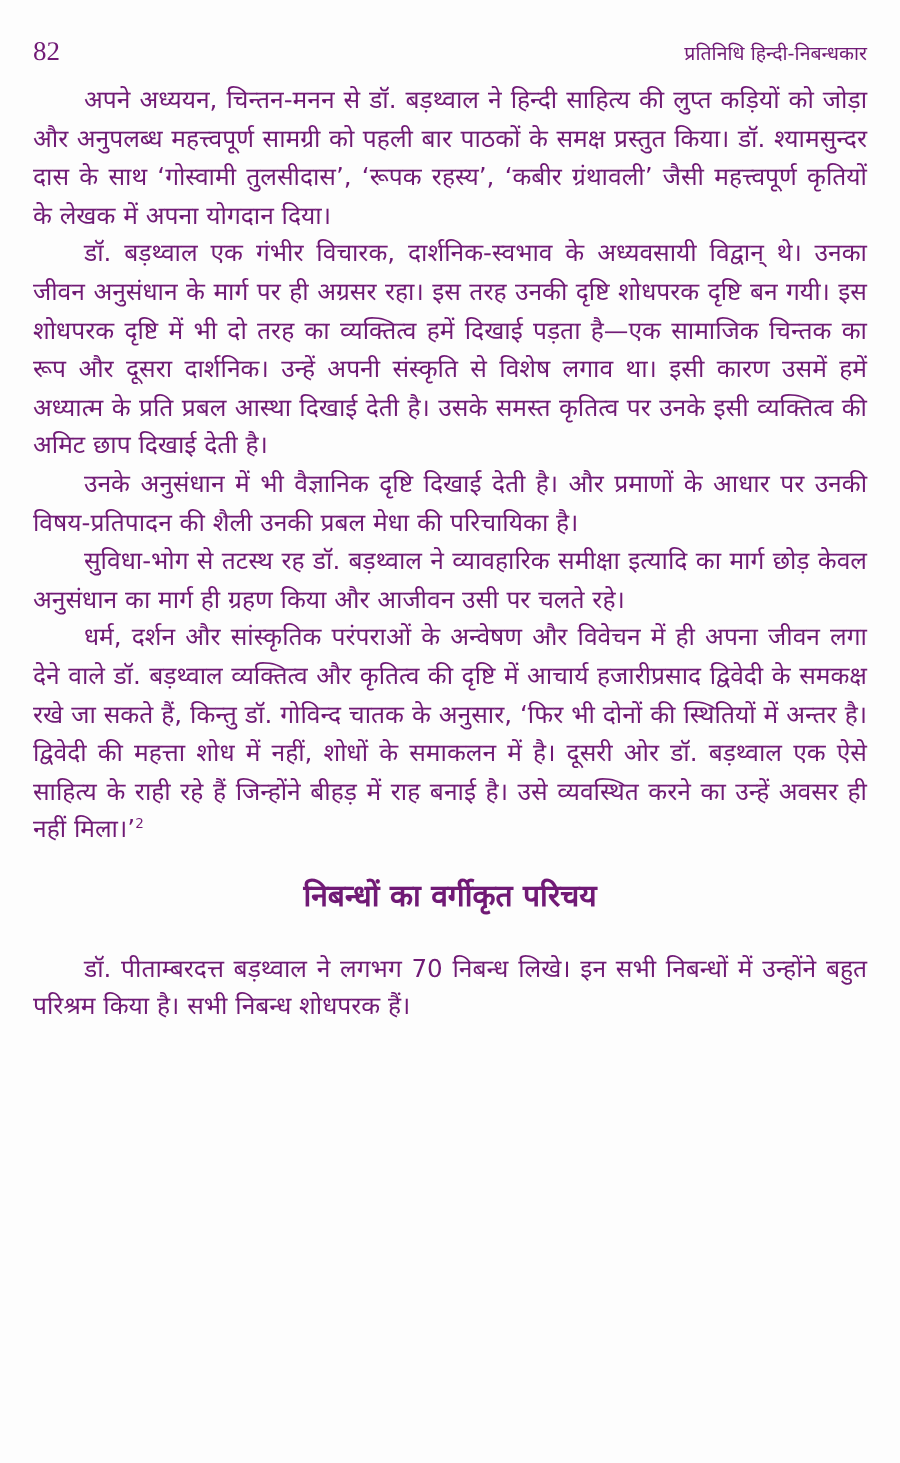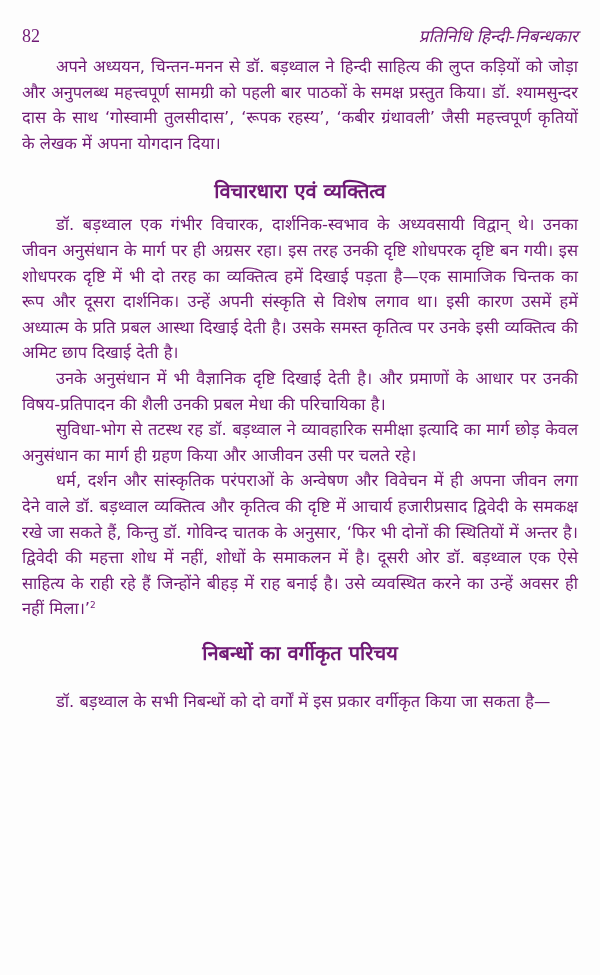--- a/index.html
+++ b/index.html
@@ -7,21 +7,21 @@
     .page {
       position: absolute; left: 0; top: 0; width: 600px; height: 975px;
       background: #fdfdfd; color: #701a75;
       font-family: "DejaVu Sans", "Liberation Sans", sans-serif;
     }
     .header {
       position: absolute; left: 22px; right: 22px; top: 24px; height: 24px;
       display: flex; justify-content: space-between; align-items: baseline;
     }
     .page-number { font-family: "Liberation Serif", "DejaVu Serif", serif; font-size: 18px; }
-    .running-title { font-size: 17px; font-style: italic; }
+    .running-title { font-size: 13px; }
     .body {
       position: absolute; left: 22px; width: 556px; top: 54px;
       font-size: 16.4px; line-height: 25.6px; text-align: justify;
     }
     .para { margin: 0; text-indent: 34px; }
     .heading {
       margin: 0; text-align: center; font-weight: bold; font-size: 20px;
       line-height: 30px; text-indent: 0;
     }
     .h1 { margin-top: 20px; margin-bottom: 6px; }
@@ -33,22 +33,21 @@
 
 <div class="page">
   <div class="header">
     <span class="page-number">82</span>
     <span class="running-title">प्रतिनिधि हिन्दी-निबन्धकार</span>
   </div>
 
   <div class="body">
     <p class="para">अपने अध्ययन, चिन्तन-मनन से डॉ. बड़थ्वाल ने हिन्दी साहित्य की लुप्त कड़ियों को जोड़ा और अनुपलब्ध महत्त्वपूर्ण सामग्री को पहली बार पाठकों के समक्ष प्रस्तुत किया। डॉ. श्यामसुन्दर दास के साथ ‘गोस्वामी तुलसीदास’, ‘रूपक रहस्य’, ‘कबीर ग्रंथावली’ जैसी महत्त्वपूर्ण कृतियों के लेखक में अपना योगदान दिया।</p>
 
-    <h2 class="heading h1">विचारधारा एवं व्यक्तित्व</h2>
     <p class="para">डॉ. बड़थ्वाल एक गंभीर विचारक, दार्शनिक-स्वभाव के अध्यवसायी विद्वान् थे। उनका जीवन अनुसंधान के मार्ग पर ही अग्रसर रहा। इस तरह उनकी दृष्टि शोधपरक दृष्टि बन गयी। इस शोधपरक दृष्टि में भी दो तरह का व्यक्तित्व हमें दिखाई पड़ता है—एक सामाजिक चिन्तक का रूप और दूसरा दार्शनिक। उन्हें अपनी संस्कृति से विशेष लगाव था। इसी कारण उसमें हमें अध्यात्म के प्रति प्रबल आस्था दिखाई देती है। उसके समस्त कृतित्व पर उनके इसी व्यक्तित्व की अमिट छाप दिखाई देती है।</p>
     <p class="para">उनके अनुसंधान में भी वैज्ञानिक दृष्टि दिखाई देती है। और प्रमाणों के आधार पर उनकी विषय-प्रतिपादन की शैली उनकी प्रबल मेधा की परिचायिका है।</p>
     <p class="para">सुविधा-भोग से तटस्थ रह डॉ. बड़थ्वाल ने व्यावहारिक समीक्षा इत्यादि का मार्ग छोड़ केवल अनुसंधान का मार्ग ही ग्रहण किया और आजीवन उसी पर चलते रहे।</p>
     <p class="para"><span>धर्म, दर्शन और सांस्कृतिक परंपराओं के अन्वेषण और विवेचन में ही अपना जीवन लगा देने वाले डॉ. बड़थ्वाल व्यक्तित्व और कृतित्व की दृष्टि में आचार्य हजारीप्रसाद द्विवेदी के समकक्ष रखे जा सकते हैं, किन्तु डॉ. गोविन्द चातक के अनुसार, ‘फिर भी दोनों की स्थितियों में अन्तर है। द्विवेदी की महत्ता शोध में नहीं, शोधों के समाकलन में है। दूसरी ओर डॉ. बड़थ्वाल एक ऐसे साहित्य के राही रहे हैं जिन्होंने बीहड़ में राह बनाई है। उसे व्यवस्थित करने का उन्हें अवसर ही नहीं मिला।’</span><sup>2</sup></p>
 
     <h2 class="heading h2">निबन्धों का वर्गीकृत परिचय</h2>
-    <p class="para">डॉ. बड़थ्वाल के सभी निबन्धों को दो वर्गों में इस प्रकार वर्गीकृत किया जा सकता है—</p>
+    <p class="para">डॉ. पीताम्बरदत्त बड़थ्वाल ने लगभग 70 निबन्ध लिखे। इन सभी निबन्धों में उन्होंने बहुत परिश्रम किया है। सभी निबन्ध शोधपरक हैं।</p>
   </div>
 </div>
 
 </body></html>

